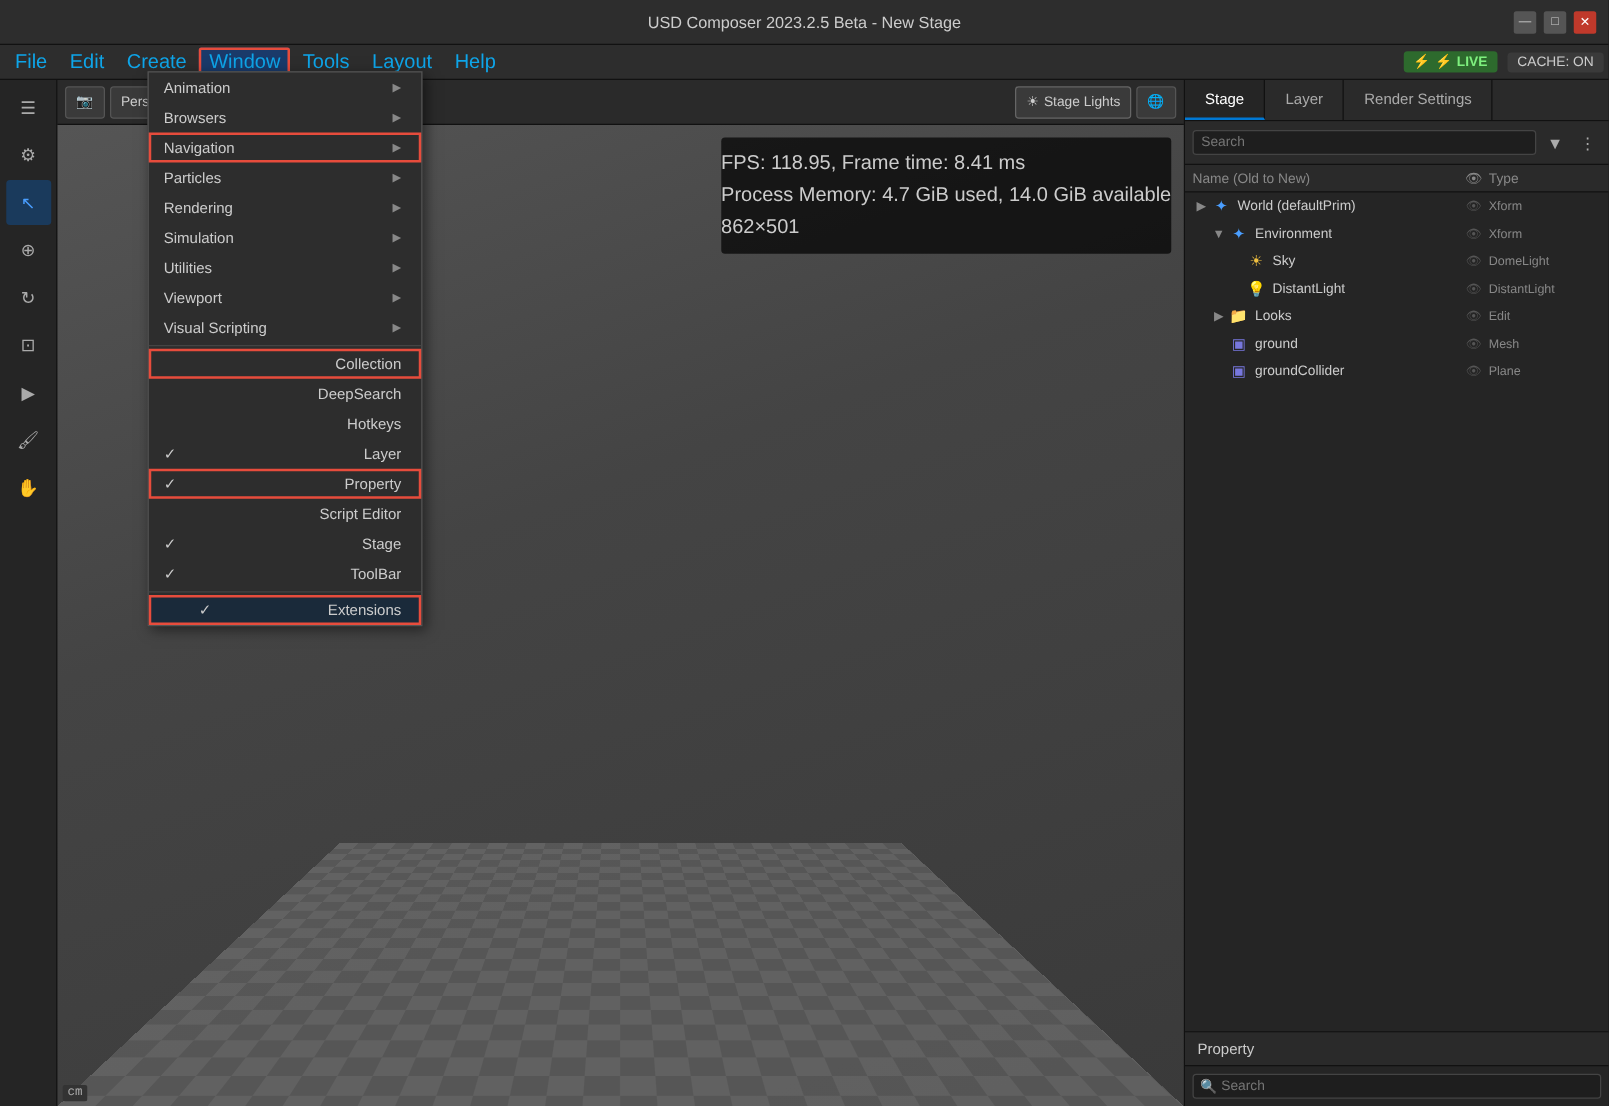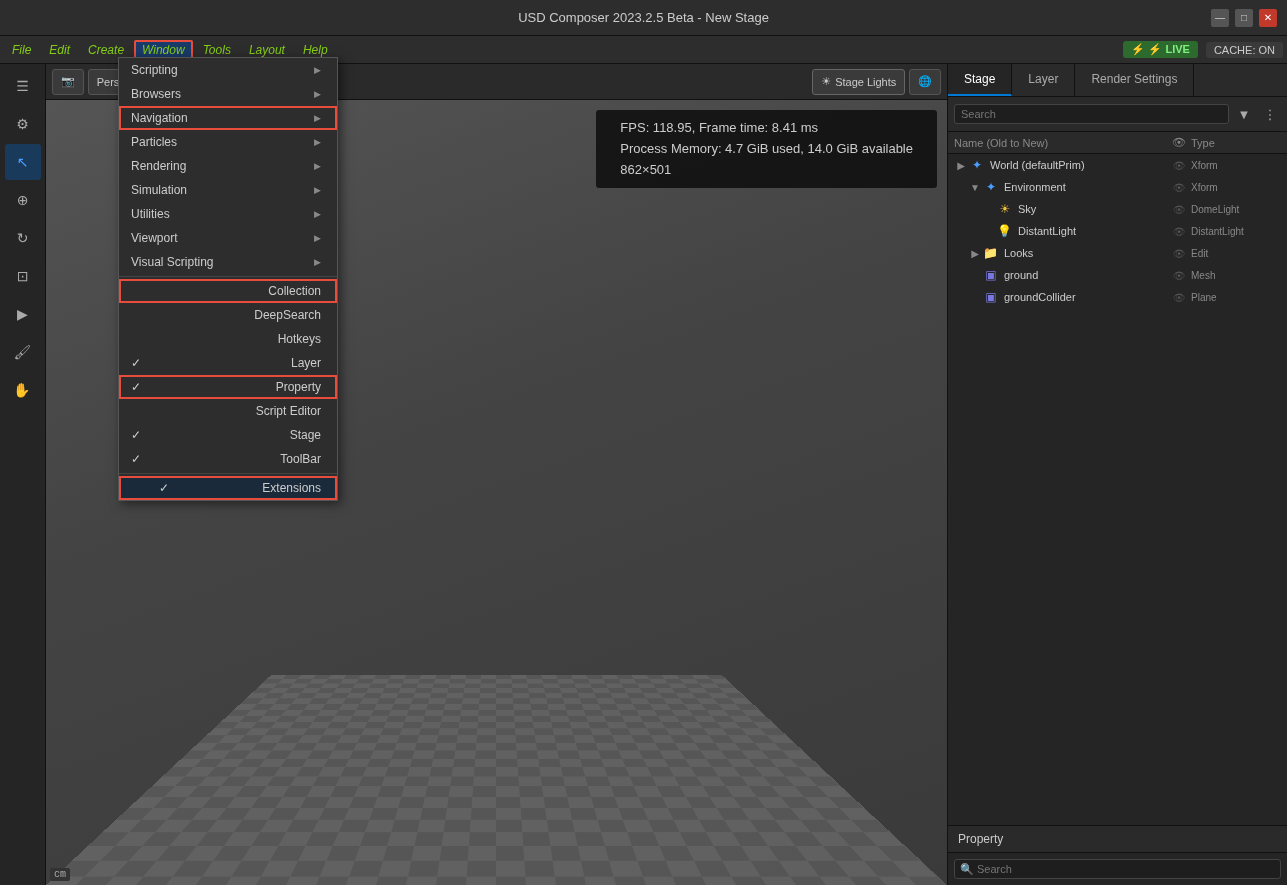--- a/index.html
+++ b/index.html
@@ -55,23 +55,22 @@
       display: flex;
       align-items: center;
       border-bottom: 1px solid #111;
       padding: 0 4px;
       gap: 2px;
     }
     .menu-item {
       padding: 3px 8px;
       cursor: pointer;
       border-radius: 2px;
-      color: #84cc16;
-      font-size: 12px;
-      font-style: italic;
+      color: #0ea5e9;
+      font-size: 16px;
     }
     .menu-item.active { background: #0078d4; }
     .menu-item.highlighted { 
       background: transparent; 
       outline: 2px solid #e74c3c; 
       outline-offset: -2px;
     }
     #live-badge {
       margin-left: auto;
       background: #2d6a2d;
@@ -161,23 +160,23 @@
       background: linear-gradient(160deg, #555 0%, #444 40%, #3a3a3a 100%);
       position: relative;
       overflow: hidden;
     }
 
     #fps-overlay {
       position: absolute;
       top: 10px;
       right: 10px;
       background: rgba(0,0,0,0.7);
-      padding: 8px 24px;
-      border-radius: 3px;
-      font-size: 13px;
+      padding: 8px 0;
+      border-radius: 3px;
+      font-size: 16px;
       color: #ccc;
       line-height: 1.6;
     }
 
     #cm-label {
       position: absolute;
       bottom: 4px;
       left: 4px;
       background: #333;
       padding: 1px 4px;
@@ -524,21 +523,21 @@
         <div id="property-search-wrap">
           <span class="search-icon">🔍</span>
           <input type="text" placeholder="Search" style="width: 100%; background: rgb(30, 30, 30); border: 1px solid rgb(68, 68, 68); color: rgb(204, 204, 204); padding: 3px 6px 3px 22px; border-radius: 3px; font-size: 11px;">
         </div>
       </div>
     </div>
   </div>
 </div>
 
 <div id="window-dropdown">
-  <div class="dd-item has-arrow">Scripting</div>
+  <div class="dd-item has-arrow">Animation</div>
   <div class="dd-item has-arrow">Browsers</div>
   <div class="dd-item has-arrow" style="outline:2px solid #e74c3c; outline-offset:-2px;">Navigation</div>
   <div class="dd-item has-arrow">Particles</div>
   <div class="dd-item has-arrow">Rendering</div>
   <div class="dd-item has-arrow">Simulation</div>
   <div class="dd-item has-arrow">Utilities</div>
   <div class="dd-item has-arrow">Viewport</div>
   <div class="dd-item has-arrow">Visual Scripting</div>
   <div class="dd-separator"></div>
   <div class="dd-item unchecked" style="outline:2px solid #e74c3c; outline-offset:-2px;">Collection</div>

